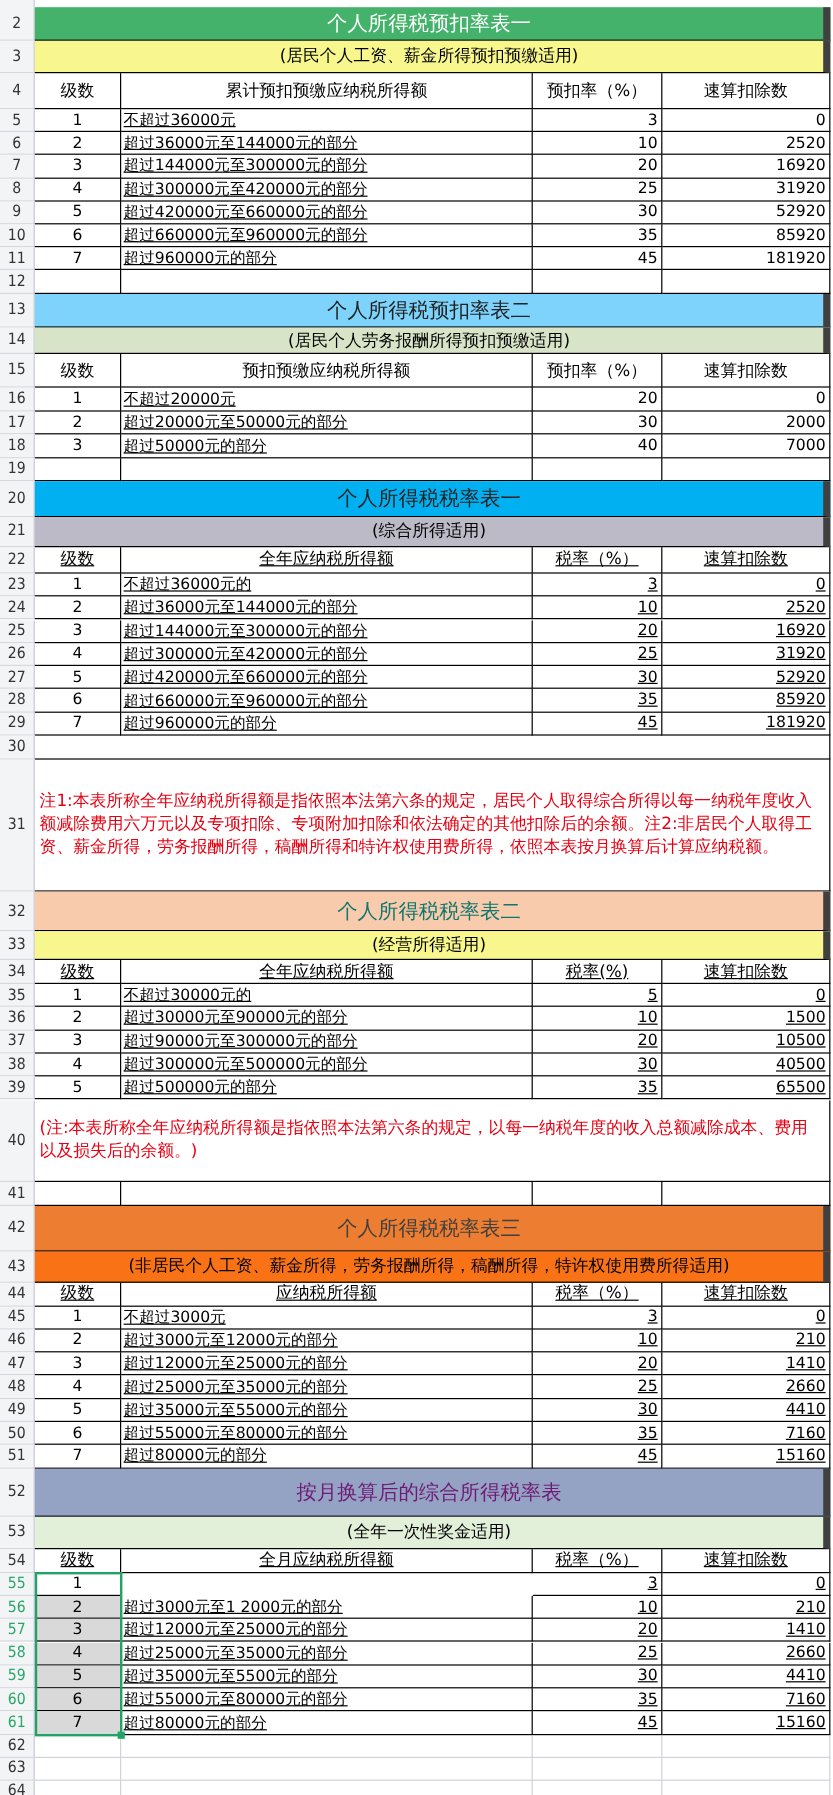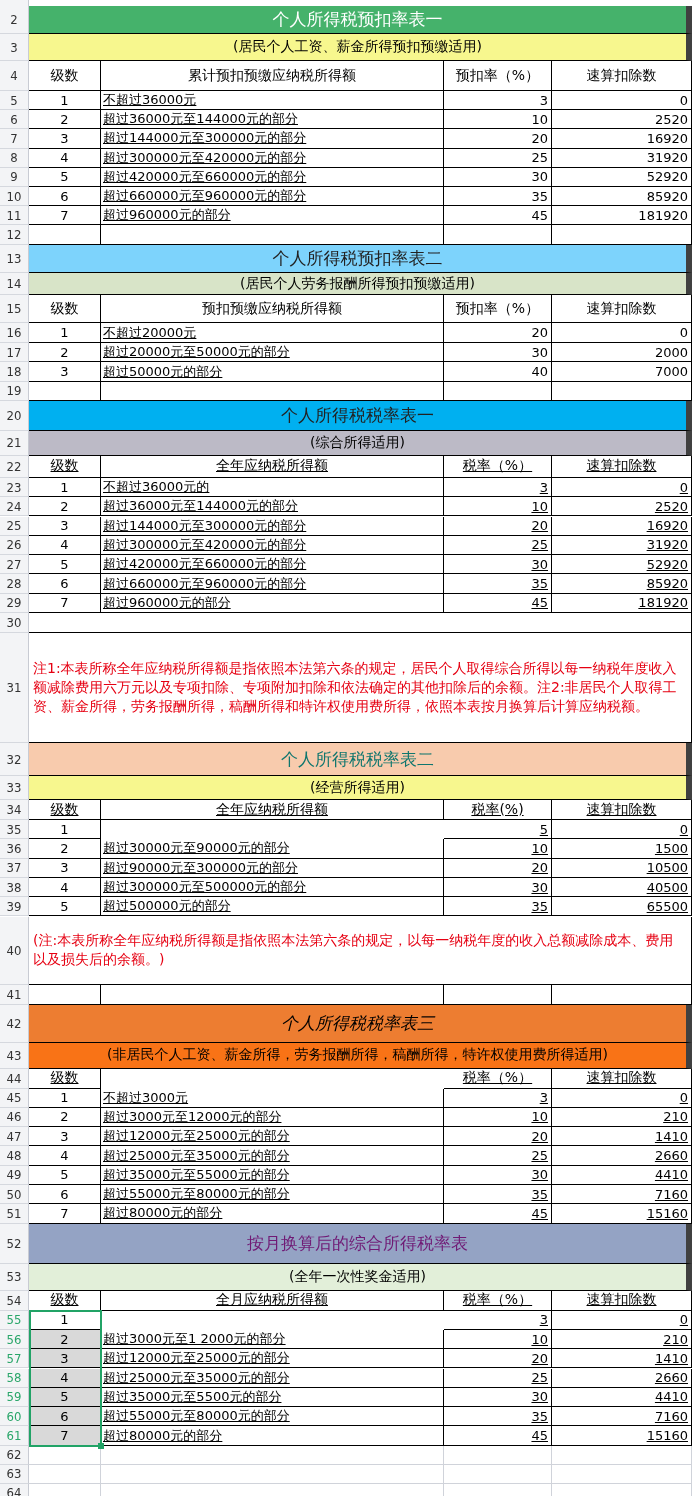--- a/index.html
+++ b/index.html
@@ -228,20 +228,21 @@
     <div class="row bordered hdr" style="top: 800px; height: 20px;">
       <div class="rh">34</div>
       <div class="cell a ul">级数</div>
       <div class="cell b ul">全年应纳税所得额</div>
       <div class="cell c ul">税率(%)</div>
       <div class="cell d ul">速算扣除数</div>
     </div>
     <div class="row bordered" style="top: 820px; height: 19.3px;">
       <div class="rh">35</div>
       <div class="cell a">1</div>
+      <div class="cell b ul">不超过30000元的</div>
       <div class="cell c ul">5</div>
       <div class="cell d ul">0</div>
     </div>
     <div class="row bordered" style="top: 839.3px; height: 19.3px;">
       <div class="rh">36</div>
       <div class="cell a">2</div>
       <div class="cell b ul">超过30000元至90000元的部分</div>
       <div class="cell c ul">10</div>
       <div class="cell d ul">1500</div>
     </div>
@@ -272,29 +273,30 @@
     </div>
     <div class="row empty" style="top: 984.5px; height: 20px;">
       <div class="rh">41</div>
       <div class="cell a"></div>
       <div class="cell b"></div>
       <div class="cell c"></div>
       <div class="cell d"></div>
     </div>
     <div class="row" style="top: 1004.5px; height: 38px;">
       <div class="rh">42</div>
-      <div class="cell span title" style="background: rgb(237, 125, 49); color: #000000; font-style: italic;">个人所得税税率表三</div>
+      <div class="cell span title" style="background: rgb(237, 125, 49); color: #404040;">个人所得税税率表三</div>
     </div>
     <div class="row" style="top: 1042.5px; height: 26px;">
       <div class="rh">43</div>
       <div class="cell span sub" style="background: #f97316;">(非居民个人工资、薪金所得，劳务报酬所得，稿酬所得，特许权使用费所得适用)</div>
     </div>
     <div class="row bordered hdr" style="top: 1068.5px; height: 20px;">
       <div class="rh">44</div>
       <div class="cell a ul">级数</div>
+      <div class="cell b ul">应纳税所得额</div>
       <div class="cell c ul">税率（%）</div>
       <div class="cell d ul">速算扣除数</div>
     </div>
     <div class="row bordered" style="top: 1088.5px; height: 19.3px;">
       <div class="rh">45</div>
       <div class="cell a">1</div>
       <div class="cell b ul">不超过3000元</div>
       <div class="cell c ul">3</div>
       <div class="cell d ul">0</div>
     </div>

